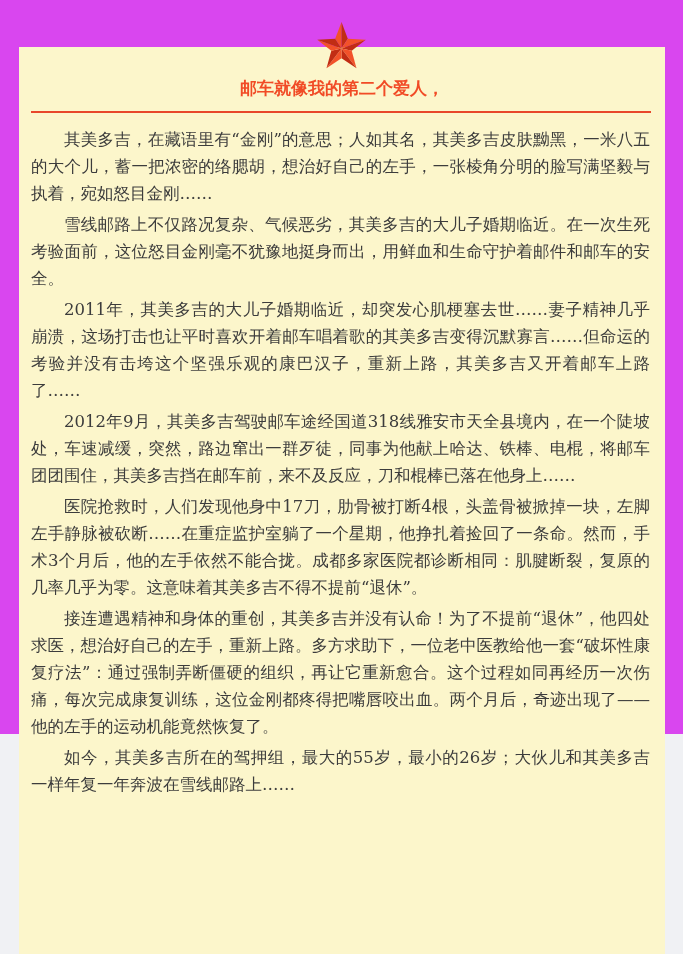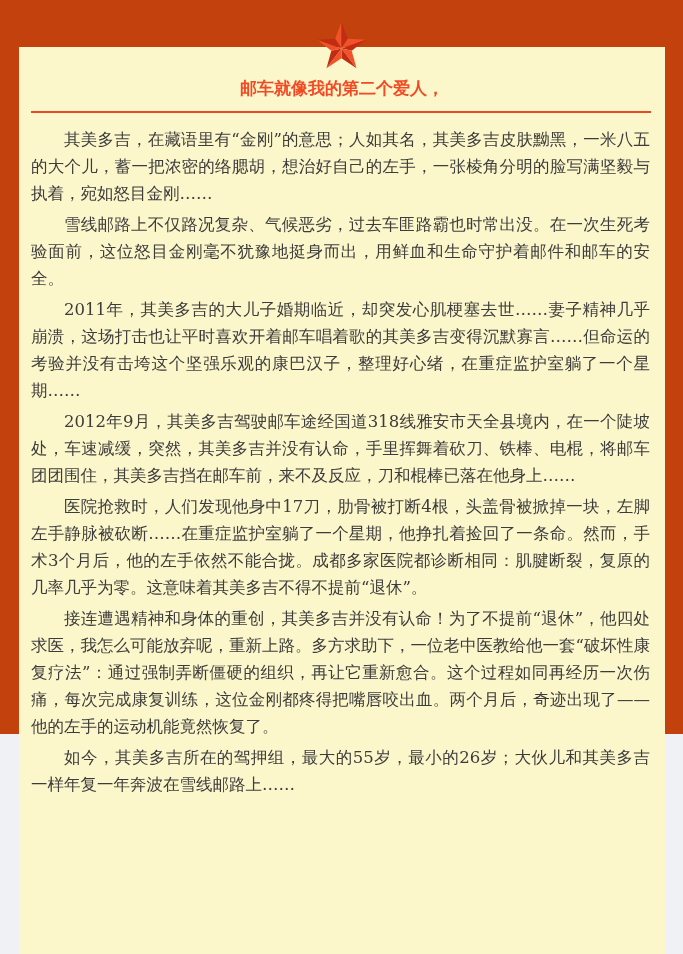--- a/index.html
+++ b/index.html
@@ -5,21 +5,21 @@
   * { margin: 0; padding: 0; box-sizing: border-box; }
   html, body {
     width: 683px; height: 954px;
     overflow: hidden;
     background: #f0f1f4;
     font-family: "DejaVu Sans", "Liberation Sans", sans-serif;
   }
   .page {
     position: relative;
     width: 683px; height: 734px;
-    background: #c2410c;
+    background: #d946ef;
   }
   .card {
     position: absolute;
     left: 19px; top: 47px;
     width: 646px; height: 917px;
     background: #fcf6cb;
   }
   .star-wrap {
     position: absolute;
     left: 316px; top: 21px;
@@ -80,22 +80,22 @@
   <div class="card">
 
     <div class="headline">
       <div>邮车就像我的第二个爱人，</div>
     </div>
 
     <div class="rule"></div>
 
     <div class="article">
         <p>其美多吉，在藏语里有“金刚”的意思；人如其名，其美多吉皮肤黝黑，一米八五的大个儿，蓄一把浓密的络腮胡，想治好自己的左手，一张棱角分明的脸写满坚毅与执着，宛如怒目金刚……</p>
-        <p>雪线邮路上不仅路况复杂、气候恶劣，过去车匪路霸也时常出没。在一次生死考验面前，这位怒目金刚毫不犹豫地挺身而出，用鲜血和生命守护着邮件和邮车的安全。</p>
-        <p>2011年，其美多吉的大儿子婚期临近，却突发心肌梗塞去世……妻子精神几乎崩溃，这场打击也让平时喜欢开着邮车唱着歌的其美多吉变得沉默寡言……但命运的考验并没有击垮这个坚强乐观的康巴汉子，整理好心绪，在重症监护室躺了一个星期……</p>
-        <p>2012年9月，其美多吉驾驶邮车途经国道318线雅安市天全县境内，在一个陡坡处，车速减缓，突然，其美多吉并没有认命，手里挥舞着砍刀、铁棒、电棍，将邮车团团围住，其美多吉挡在邮车前，来不及反应，刀和棍棒已落在他身上……</p>
+        <p>雪线邮路上不仅路况复杂、气候恶劣，其美多吉的大儿子婚期临近。在一次生死考验面前，这位怒目金刚毫不犹豫地挺身而出，用鲜血和生命守护着邮件和邮车的安全。</p>
+        <p>2011年，其美多吉的大儿子婚期临近，却突发心肌梗塞去世……妻子精神几乎崩溃，这场打击也让平时喜欢开着邮车唱着歌的其美多吉变得沉默寡言……但命运的考验并没有击垮这个坚强乐观的康巴汉子，重新上路，其美多吉又开着邮车上路了……</p>
+        <p>2012年9月，其美多吉驾驶邮车途经国道318线雅安市天全县境内，在一个陡坡处，车速减缓，突然，路边窜出一群歹徒，同事为他献上哈达、铁棒、电棍，将邮车团团围住，其美多吉挡在邮车前，来不及反应，刀和棍棒已落在他身上……</p>
         <p>医院抢救时，人们发现他身中17刀，肋骨被打断4根，头盖骨被掀掉一块，左脚左手静脉被砍断……在重症监护室躺了一个星期，他挣扎着捡回了一条命。然而，手术3个月后，他的左手依然不能合拢。成都多家医院都诊断相同：肌腱断裂，复原的几率几乎为零。这意味着其美多吉不得不提前“退休”。</p>
-        <p>接连遭遇精神和身体的重创，其美多吉并没有认命！为了不提前“退休”，他四处求医，我怎么可能放弃呢，重新上路。多方求助下，一位老中医教给他一套“破坏性康复疗法”：通过强制弄断僵硬的组织，再让它重新愈合。这个过程如同再经历一次伤痛，每次完成康复训练，这位金刚都疼得把嘴唇咬出血。两个月后，奇迹出现了——他的左手的运动机能竟然恢复了。</p>
+        <p>接连遭遇精神和身体的重创，其美多吉并没有认命！为了不提前“退休”，他四处求医，想治好自己的左手，重新上路。多方求助下，一位老中医教给他一套“破坏性康复疗法”：通过强制弄断僵硬的组织，再让它重新愈合。这个过程如同再经历一次伤痛，每次完成康复训练，这位金刚都疼得把嘴唇咬出血。两个月后，奇迹出现了——他的左手的运动机能竟然恢复了。</p>
         <p>如今，其美多吉所在的驾押组，最大的55岁，最小的26岁；大伙儿和其美多吉一样年复一年奔波在雪线邮路上……</p>
       </div>
 
   </div>
 </div>
 
 </body></html>

